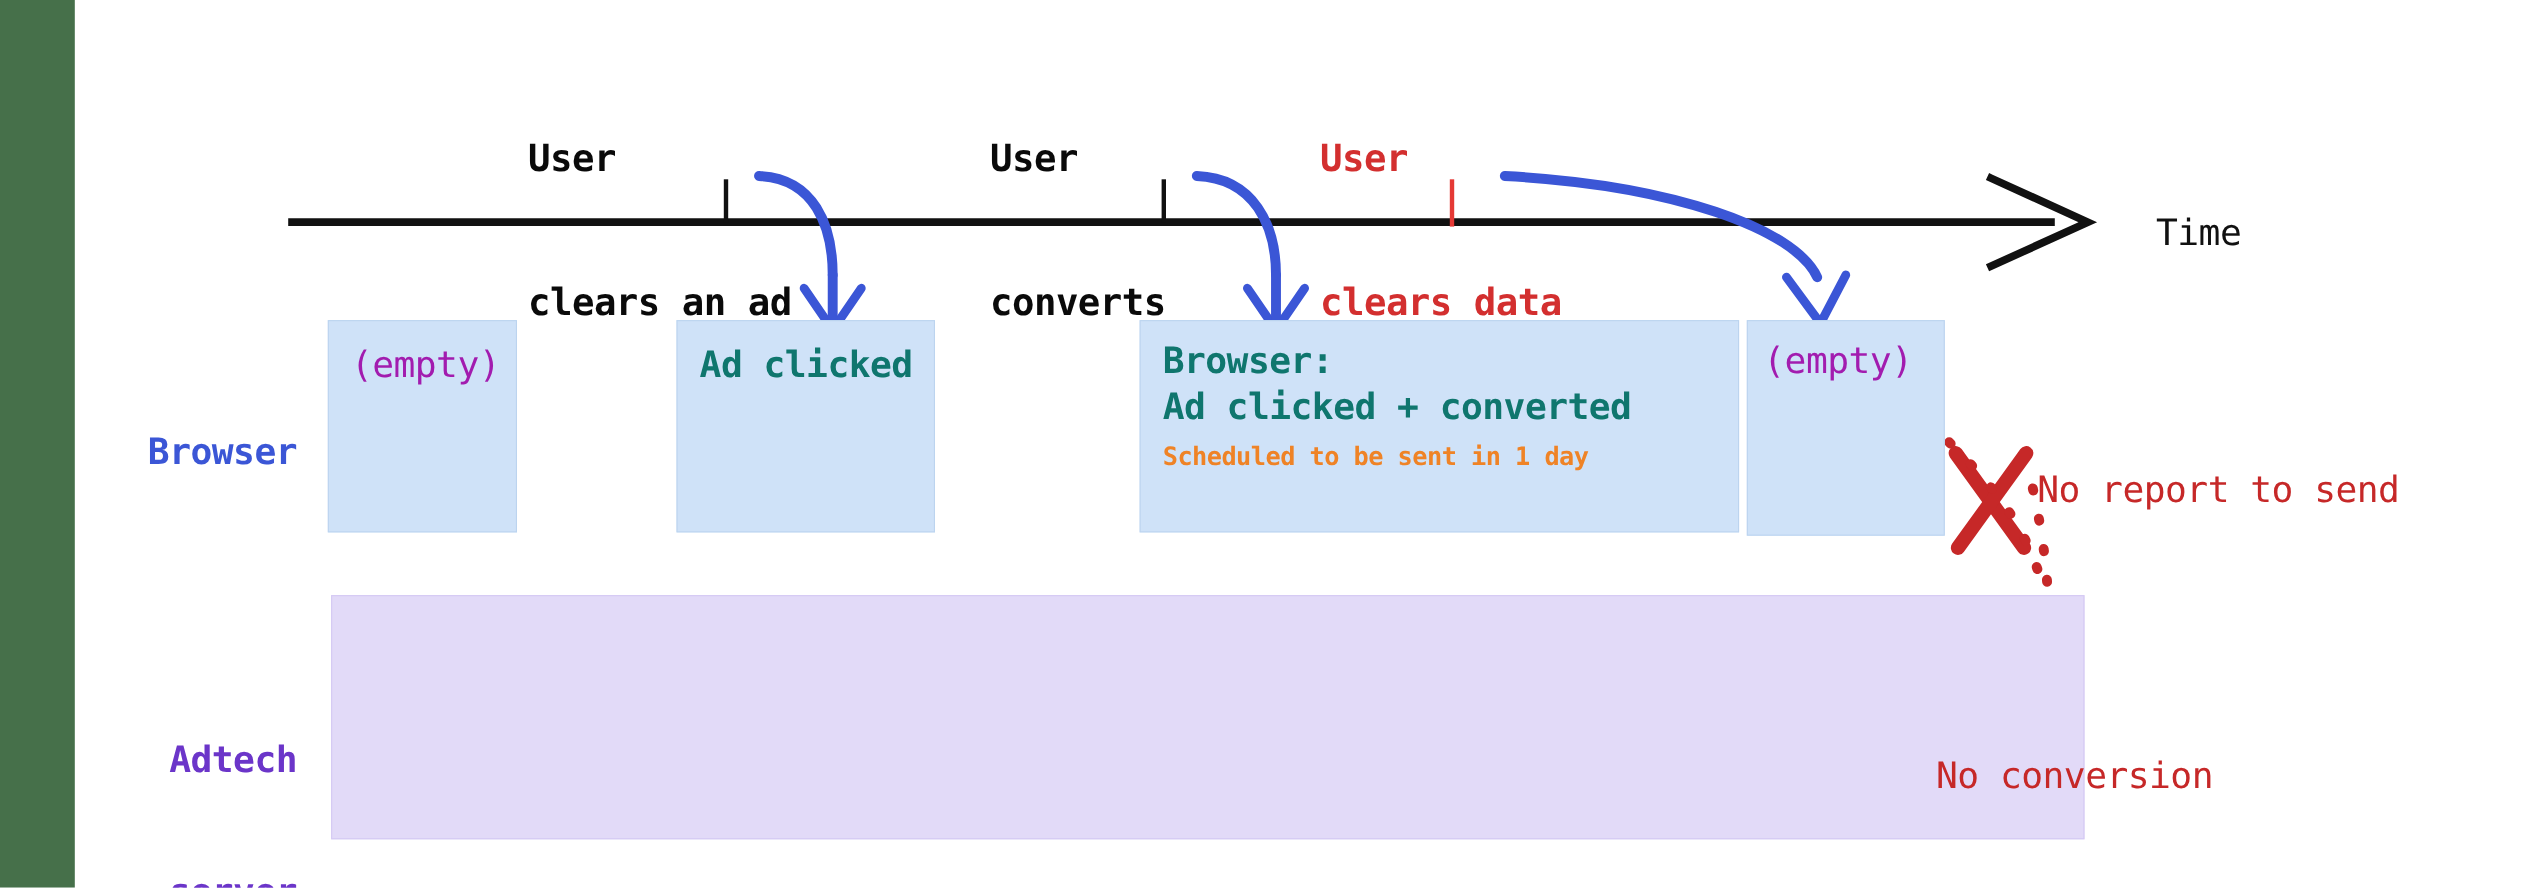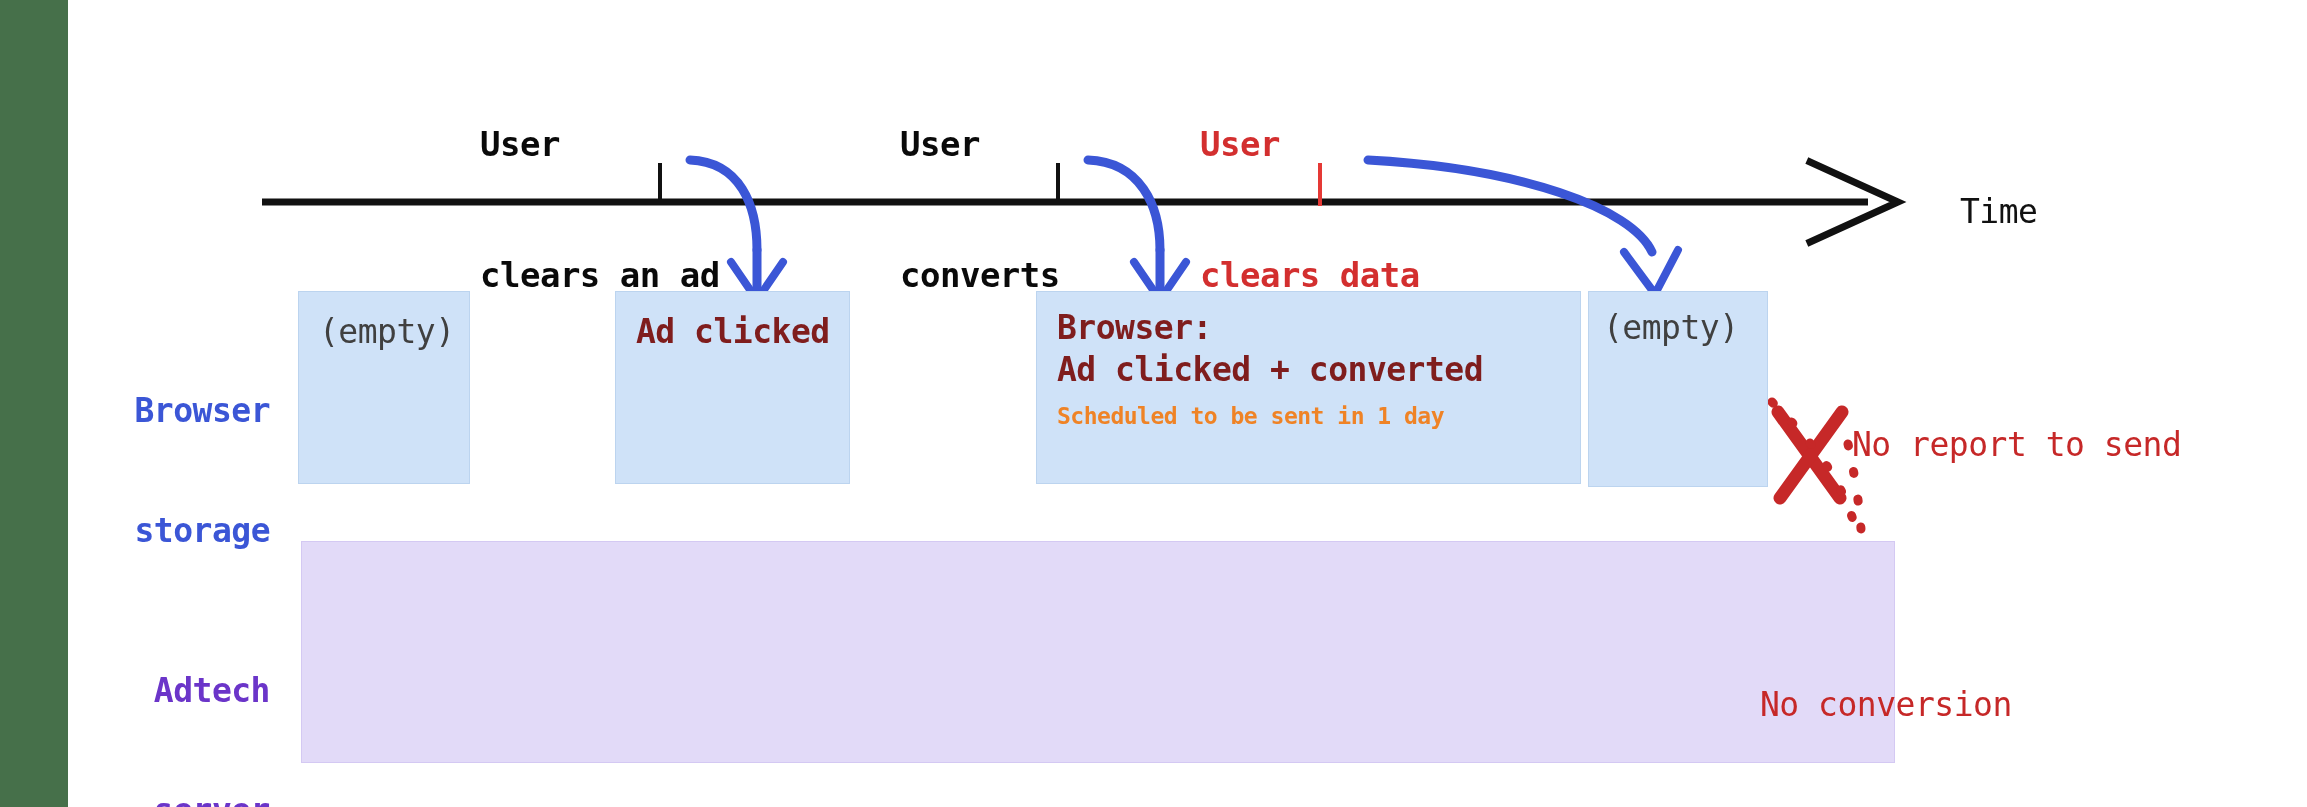--- a/index.html
+++ b/index.html
@@ -59,22 +59,22 @@
     background:#cfe2f8;
     border:1.5px solid #bcd4ef;
     box-sizing:border-box;
   }
   .sbox .line{
     position:absolute;
     left:20px;
     white-space:pre;
     letter-spacing:-0.5px;
   }
-  .t-empty{color:#404040;font-size:33px;font-weight:normal;}
-  .t-main{color:#7f1d1d;font-size:33px;font-weight:bold;}
+  .t-empty{color:#a21caf;font-size:33px;font-weight:normal;}
+  .t-main{color:#0f766e;font-size:33px;font-weight:bold;}
   .t-sched{color:#ef8326;font-size:23px;font-weight:bold;}
 
   
   .adtech-box{
     position:absolute;
     background:#e2daf8;
     border:1.5px solid #d4c9f3;
     box-sizing:border-box;
   }
 
@@ -147,21 +147,20 @@
 
   <div class="evt red" style="left:1200px;top:36px;width:300px;">
     <div>User</div>
     <div>clears data</div>
   </div>
 
   <div class="time-label" style="left:1960px;top:180px;margin-top:12px;">Time</div>
 
   <div class="row-label browser" style="left:30px;top:310px;width:240px;">
     <div>Browser</div>
-    <div>storage</div>
   </div>
 
   <div class="row-label adtech" style="left:30px;top:590px;width:240px;">
     <div>Adtech</div>
     <div>server</div>
   </div>
 
   <div class="sbox" style="left:298px;top:291px;width:172px;height:193px;">
     <div class="line t-empty" style="top:20px;">(empty)</div>
   </div>

